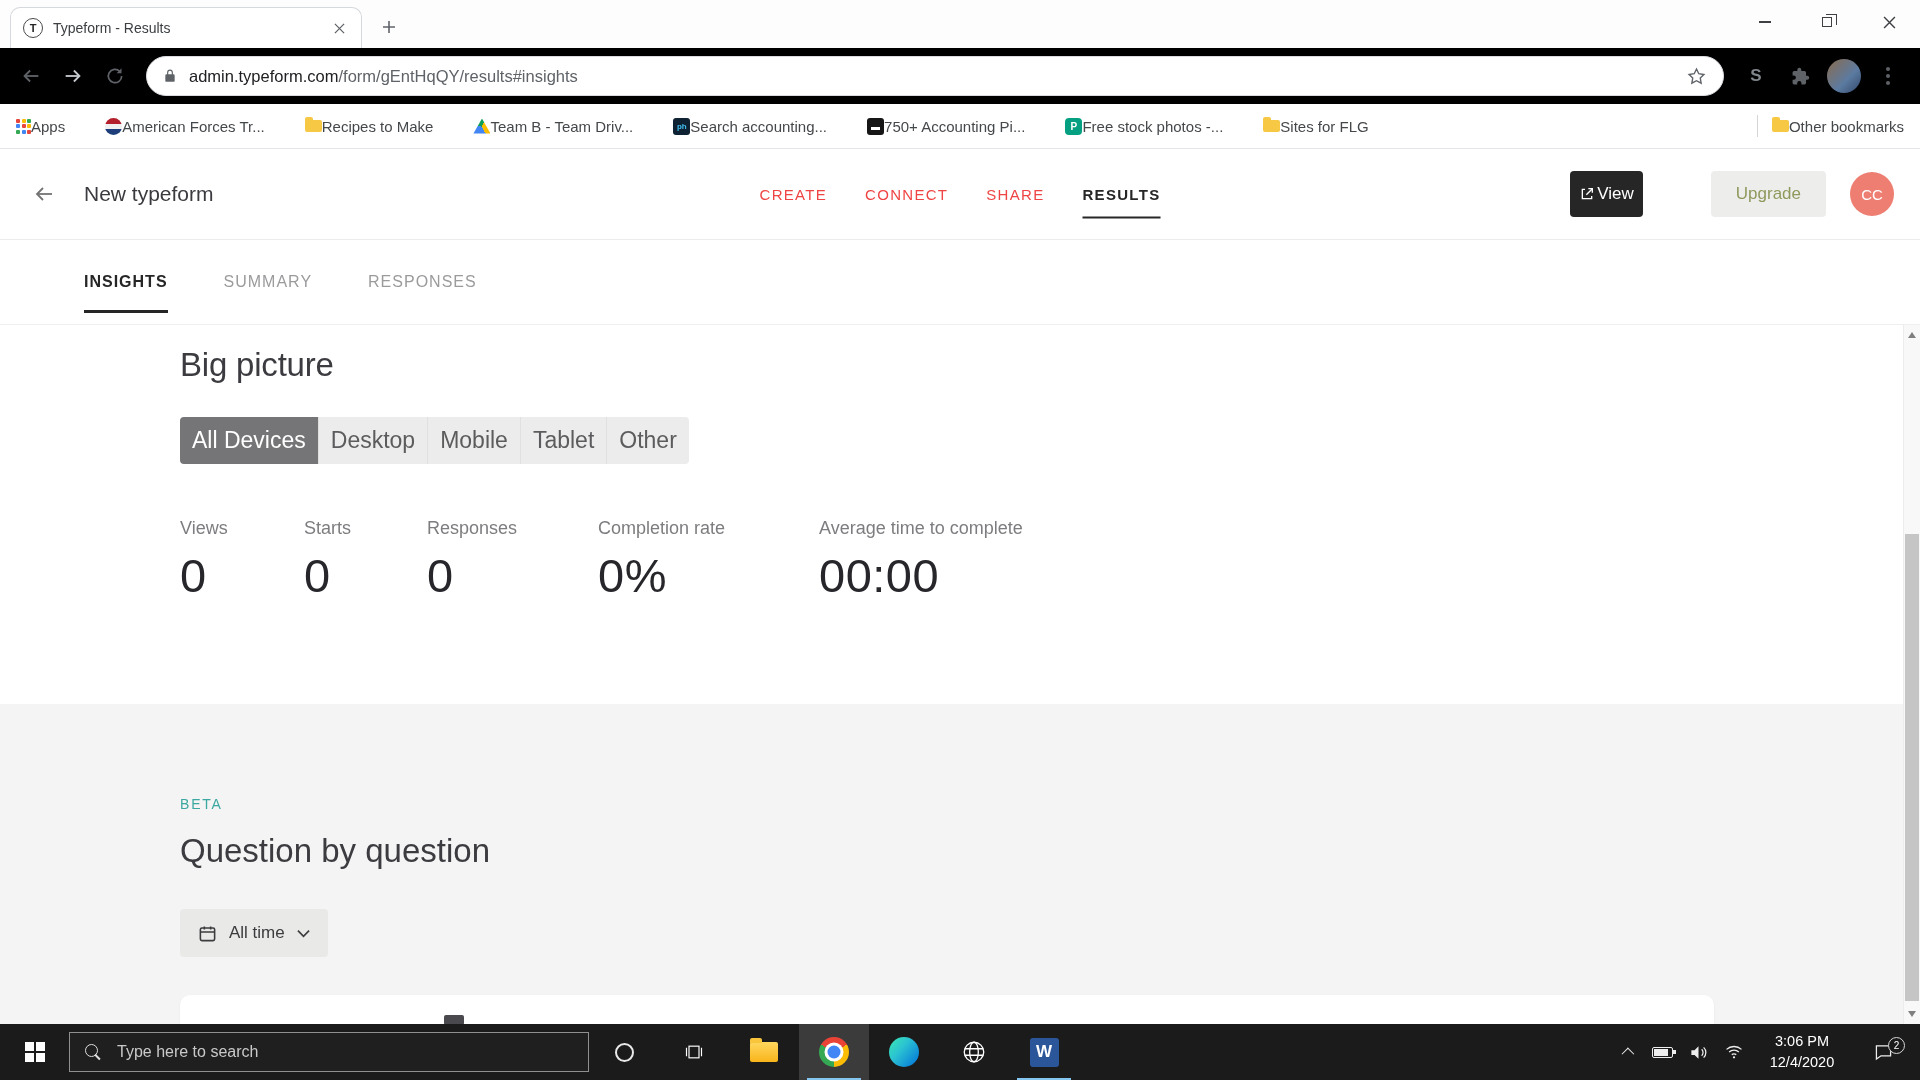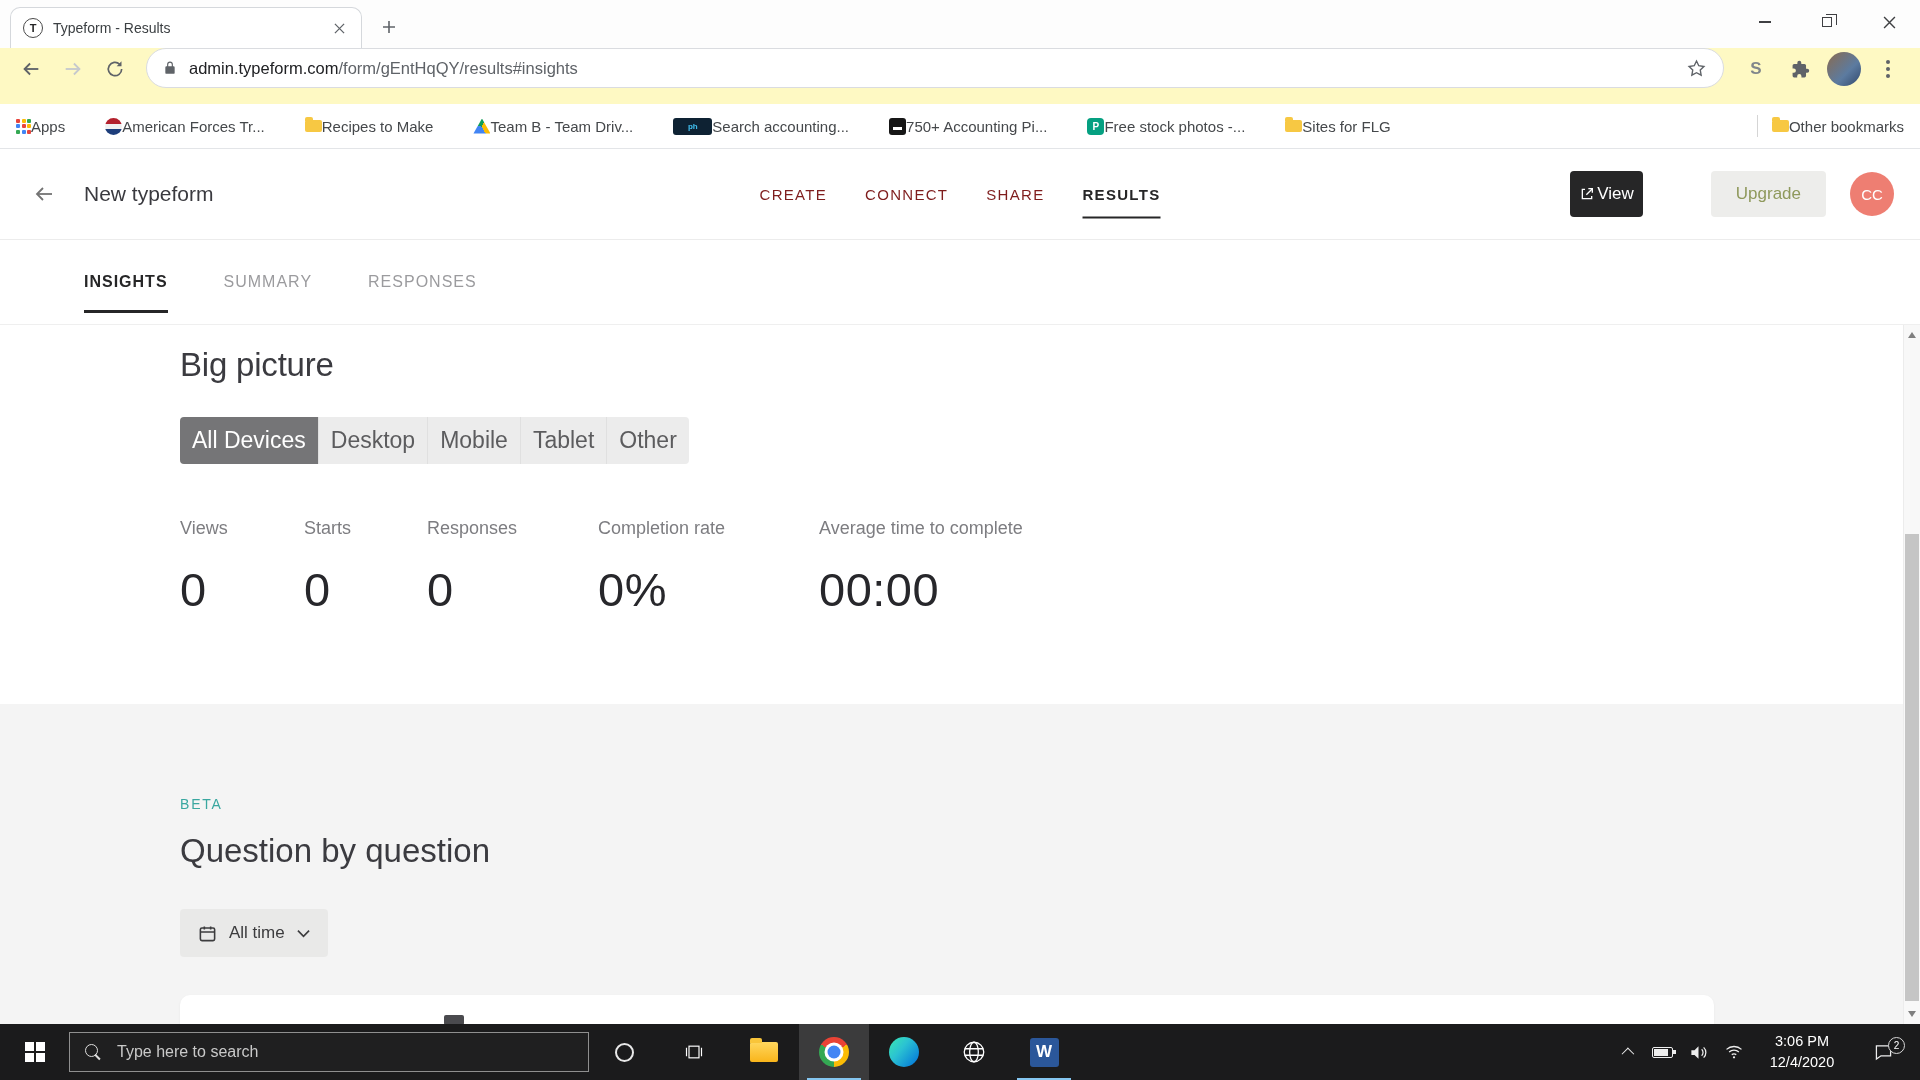--- a/index.html
+++ b/index.html
@@ -14,21 +14,21 @@
   .tab-title{font-size:14px;color:#3c4043;white-space:nowrap;overflow:hidden;flex:1}
   .tab-close{flex:0 0 auto;width:20px;height:20px;display:flex;align-items:center;justify-content:center;border-radius:50%}
   .newtab{width:30px;height:30px;margin:0 0 6px 12px;display:flex;align-items:center;justify-content:center;border-radius:50%}
   .win-controls{position:absolute;top:0;right:0;height:44px;display:flex}
   .win-btn{width:62px;height:44px;display:flex;align-items:center;justify-content:center}
   .ic-min{display:block;width:12px;height:1.5px;background:#3f4043}
   .ic-restore{position:relative;display:block;width:10px;height:10px;border:1.3px solid #3f4043;background:#fdfdfd}
   .ic-restore::before{content:"";position:absolute;top:-4px;left:2.5px;width:10px;height:10px;border-top:1.3px solid #3f4043;border-right:1.3px solid #3f4043}
 
   
-  .addr-row{position:absolute;top:48px;left:0;right:0;height:56px;background:#fef9c3;display:flex;align-items:flex-start;padding:0 10px}
+  .addr-row{position:absolute;top:48px;left:0;right:0;height:56px;background:#000000;display:flex;align-items:center;padding:0 10px}
   .nav-ic{width:42px;height:42px;display:flex;align-items:center;justify-content:center;border-radius:50%;font-size:22px}
   .back-ic{color:#5f6368}
   .fwd-ic{color:#c6c9cd}
   .omnibox{flex:1;height:40px;border:1px solid #dadce0;border-radius:21px;display:flex;align-items:center;gap:12px;padding:0 16px;margin:0 10px;background:#fff}
   .url{font-size:16.5px;color:#202124;white-space:nowrap;flex:1;overflow:hidden}
   .url .path{color:#5f6368}
   .toolbar-ic{width:44px;height:42px;display:flex;align-items:center;justify-content:center}
   .ext-s{font-size:17px;font-weight:bold;color:#80868b}
   .profile-av{width:34px;height:34px;border-radius:50%;background:linear-gradient(135deg,#8a6b4f 0%,#5c7ba0 60%,#31486b 100%)}
   .kebab{display:flex;flex-direction:column;gap:3px}
@@ -36,54 +36,54 @@
 
   
   .bm-row{position:absolute;top:104px;left:0;right:0;height:45px;background:#fff;border-bottom:1px solid #e3e5e8;display:flex;align-items:center;padding:0 16px;font-size:15px;color:#45484b}
   .bm-item{display:flex;align-items:center;margin-right:40px;white-space:nowrap}
   .apps-grid{display:grid;grid-template-columns:repeat(3,4px);grid-auto-rows:4px;gap:1.5px}
   .apps-grid i{border-radius:1px}
   .bm-folder{position:relative;width:17px;height:12px;background:#f7c843;border-radius:2px}
   .bm-folder::before{content:"";position:absolute;top:-3px;left:0;width:8px;height:4px;background:#f7c843;border-radius:2px 2px 0 0}
   .afn-ic{width:17px;height:17px;border-radius:50%;background:linear-gradient(180deg,#b3202c 0 34%,#f0f0f0 34% 62%,#1d3e7b 62%)}
   .drive-ic{width:17px;height:15px;clip-path:polygon(50% 0,0 100%,100% 100%);background:conic-gradient(from 150deg,#4285f4 0 120deg,#0f9d58 0 240deg,#fbbc04 0)}
-  .ph-ic{width:39px;height:17px;border-radius:3px;background:#0e2233;color:#41c0f0;font-size:8px;font-weight:bold;display:flex;align-items:center;justify-content:center}
+  .ph-ic{width:17px;height:17px;border-radius:3px;background:#0e2233;color:#41c0f0;font-size:8px;font-weight:bold;display:flex;align-items:center;justify-content:center}
   .photo-ic{position:relative;width:17px;height:17px;border-radius:3px;background:#161616}
   .photo-ic::before{content:"";position:absolute;left:4px;top:9px;width:9px;height:3.5px;background:#fff}
   .pexels-ic{width:17px;height:17px;border-radius:4px;background:#05a081;color:#fff;font-size:10px;font-weight:bold;display:flex;align-items:center;justify-content:center}
   .bm-right{margin-left:auto;display:flex;align-items:center;gap:14px}
   .bm-divider{width:1px;height:22px;background:#d5d5d5}
 
   
   .tf-header{position:absolute;top:149px;left:0;right:0;height:91px;background:#fff;border-bottom:1px solid #ececec;display:flex;align-items:center;padding:0 26px}
   .tf-back{width:36px;height:36px;display:flex;align-items:center;justify-content:center;margin-right:22px}
   .form-title{font-size:21px;color:#3a3a3f}
   .tf-nav{position:absolute;left:50%;top:50%;transform:translate(-50%,-50%);display:flex;gap:38px}
-  .tf-nav-item{position:relative;font-size:15px;letter-spacing:1.3px;color:#7f1d1d;padding:6px 0;cursor:pointer}
+  .tf-nav-item{position:relative;font-size:15px;letter-spacing:1.3px;color:#ef4444;padding:6px 0;cursor:pointer}
   .tf-nav-item.active{color:#262627;font-weight:bold}
   .tf-nav-item.active::after{content:"";position:absolute;left:0;right:0;bottom:-10px;height:2.5px;background:#262627}
   .view-btn{margin-left:auto;height:46px;background:#262627;color:#fff;border-radius:4px;display:flex;align-items:center;gap:2px;padding:0 9px;font-size:17px}
   .upgrade-btn{margin-left:68px;height:46px;background:#ededeb;color:#8f995c;border-radius:4px;display:flex;align-items:center;padding:0 25px;font-size:17px}
   .tf-avatar{margin-left:24px;width:44px;height:44px;border-radius:50%;background:#ee7e72;color:#fff;font-size:15px;display:flex;align-items:center;justify-content:center}
 
   
   .sub-tabs{position:absolute;top:240px;left:0;right:0;height:85px;background:#fff;border-bottom:1px solid #efefef;display:flex;align-items:center;gap:56px;padding-left:84px}
   .sub-tab{position:relative;font-size:16px;letter-spacing:1px;color:#9b9b9e;padding:10px 0;cursor:pointer}
   .sub-tab.active{color:#262627;font-weight:bold}
   .sub-tab.active::after{content:"";position:absolute;left:0;right:0;bottom:-12px;height:3px;background:#262627}
 
   
   .content{position:absolute;top:325px;left:0;right:0;bottom:56px;background:#fff;overflow:hidden}
   .bp-heading{position:absolute;top:21px;left:180px;font-size:33px;color:#3b3b40;letter-spacing:-0.2px}
   .device-filter{position:absolute;top:92px;left:180px;display:flex;border-radius:4px;overflow:hidden}
   .df-btn{height:47px;display:flex;align-items:center;padding:0 12px;background:#ececec;color:#5c5c5e;font-size:23px;cursor:pointer}
   .df-btn + .df-btn{border-left:1px solid #e0e0e0}
   .df-btn.active{background:#757577;color:#fff}
   .metric{position:absolute;top:193px}
-  .m-label{font-size:18px;color:#7d7d81;margin-bottom:23px}
+  .m-label{font-size:18px;color:#7d7d81;margin-bottom:9px}
   .m-value{font-size:47px;font-weight:300;color:#27272b;letter-spacing:0.5px}
 
   .grey-section{position:absolute;top:379px;left:0;right:0;bottom:0;background:#f4f4f4}
   .beta-label{position:absolute;top:92px;left:180px;font-size:14px;letter-spacing:1.8px;font-weight:normal;color:#3aa7a0}
   .qbq-heading{position:absolute;top:128px;left:180px;font-size:33px;color:#3b3b40}
   .time-filter{position:absolute;top:205px;left:180px;height:48px;background:#e9e9e8;border-radius:4px;display:flex;align-items:center;gap:12px;padding:0 18px;font-size:17px;color:#3c3c3e}
   .qcard{position:absolute;top:291px;left:180px;width:1534px;height:120px;background:#fff;border-radius:10px 10px 0 0;box-shadow:0 1px 3px rgba(0,0,0,0.05)}
   .qcard-mark{position:absolute;left:264px;top:20px;width:20px;height:10px;border-radius:2px;background:#4a4a4e}
 
   

